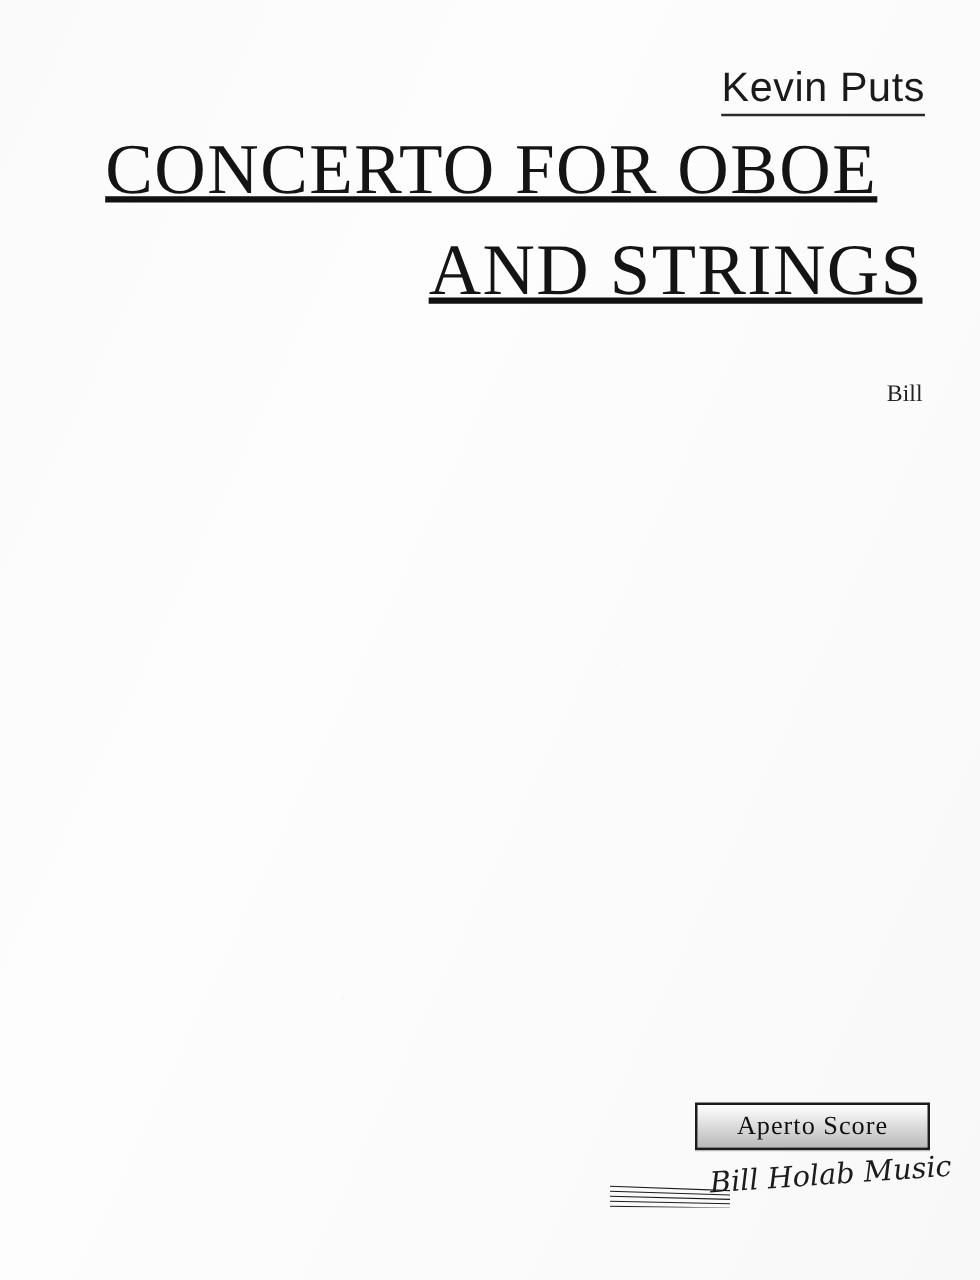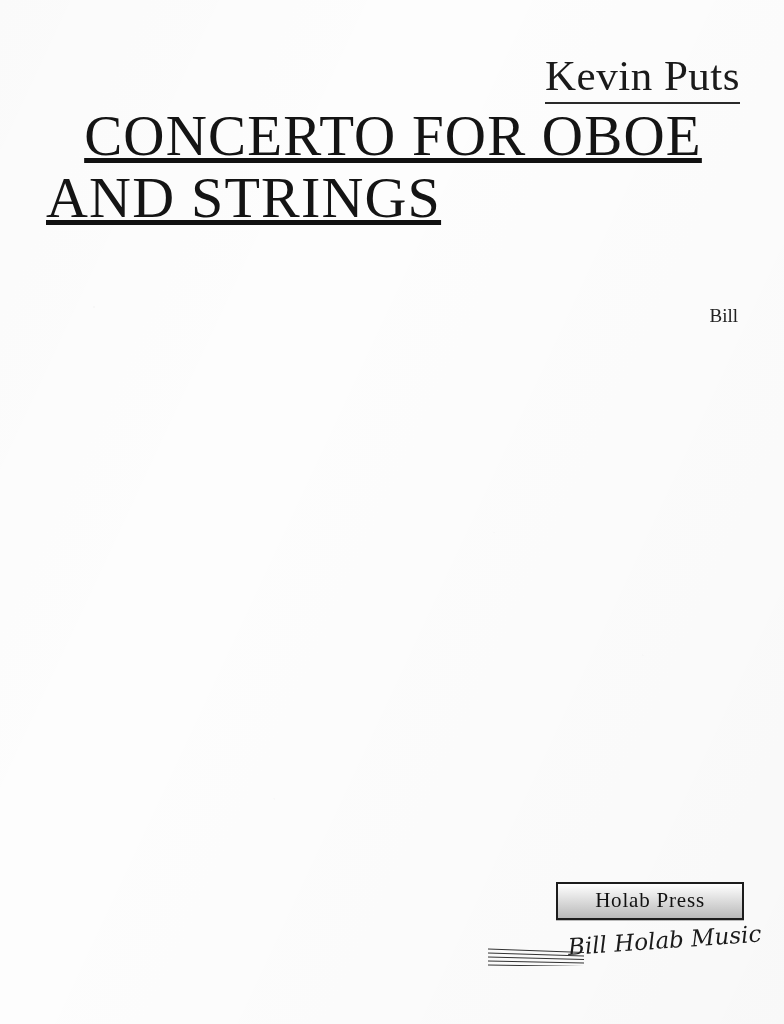--- a/index.html
+++ b/index.html
@@ -36,22 +36,22 @@
     background: linear-gradient(115deg, rgba(0,0,0,0.012), rgba(0,0,0,0) 35%, rgba(0,0,0,0.010) 78%, rgba(0,0,0,0.02));
   }
 
   .composer-block {
     position: absolute;
     top: 52px;
     right: 44px;
     text-align: right;
   }
   .composer {
-    font-family: Liberation Serif, serif;
-    font-size: 43px;
+    font-family: Liberation Sans, sans-serif;
+    font-size: 33px;
     letter-spacing: 0.5px;
     color: #1a1a1a;
     line-height: 1.1;
     white-space: nowrap;
   }
   .composer-rule {
     margin-top: 3px;
     height: 2px;
     background: #2a2a2a;
     width: 100%;
@@ -71,22 +71,22 @@
     line-height: 1.05;
     letter-spacing: 1.2px;
     color: #141414;
     white-space: nowrap;
   }
   .title-line-1 {
     text-align: center;
     font-size: 57px;
   }
   .title-line-2 {
-    text-align: left;
-    margin-top: 2px;
+    text-align: right;
+    margin-top: 20px;
     padding-right: 2px;
   }
 
   .score-label {
     position: absolute;
     top: 305px;
     right: 46px;
     font-family: "Liberation Serif", serif;
     font-size: 19px;
     color: #222222;
@@ -151,21 +151,21 @@
 
   <div class="title-block">
     <div class="title-line title-line-1">CONCERTO FOR OBOE</div>
     <div class="title-line title-line-2">AND STRINGS</div>
   </div>
 
   <div class="score-label">Bill</div>
 
   <div class="publisher-block">
     <div class="publisher-plate">
-      <div class="publisher-name">Holab Press</div>
+      <div class="publisher-name">Aperto Score</div>
     </div>
     <div class="imprint">
       <svg class="imprint-staff" viewBox="0 0 96 20">
         <line x1="0" y1="3" x2="96" y2="6.5" stroke="#1b1b1b" stroke-width="0.9"></line>
         <line x1="0" y1="7" x2="96" y2="10" stroke="#1b1b1b" stroke-width="0.9"></line>
         <line x1="0" y1="11" x2="96" y2="13.5" stroke="#1b1b1b" stroke-width="0.9"></line>
         <line x1="0" y1="15" x2="96" y2="17" stroke="#1b1b1b" stroke-width="0.9"></line>
         <line x1="0" y1="19" x2="96" y2="20.5" stroke="#1b1b1b" stroke-width="0.9"></line>
       </svg>
       <div class="imprint-text">Bill Holab Music</div>

